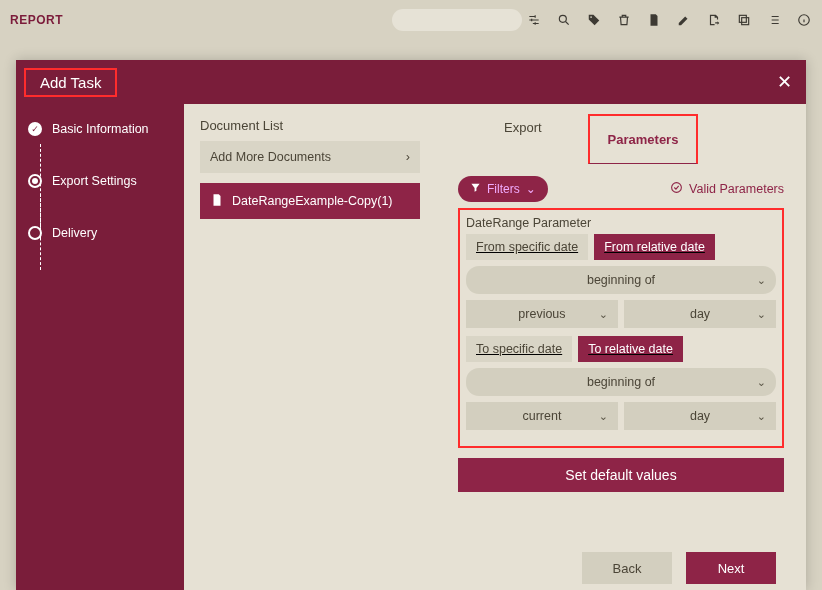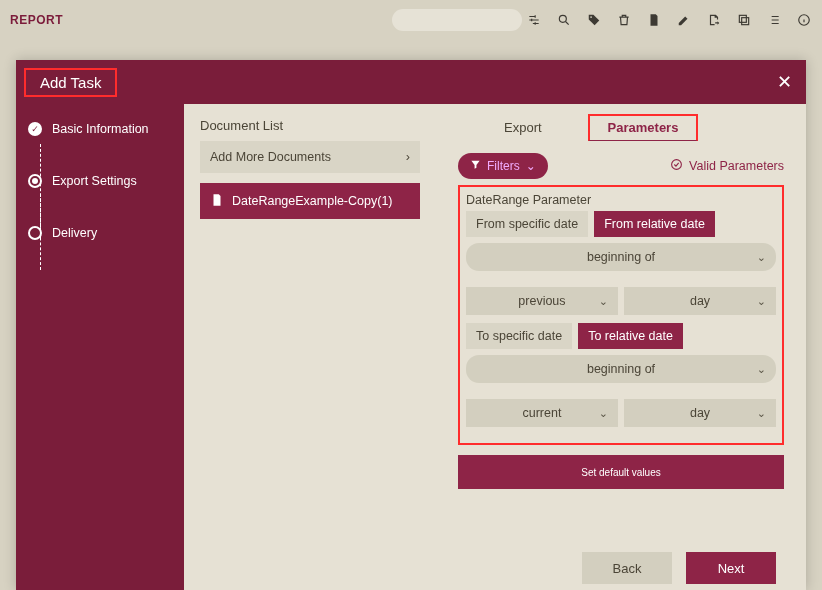--- a/index.html
+++ b/index.html
@@ -135,21 +135,21 @@
     font-size:13px;
     color:#4b4537;
     margin-bottom: 12px;
     padding: 0 40px;
   }
   .tab { padding: 6px 6px; cursor:pointer; }
   .tab.active {
     color:#8e2447;
     border:2px solid #ff2c2c;
     border-bottom: 1px solid #8e2447;
-    padding: 4px 18px;
+    padding: 16px 18px;
     font-weight:600;
   }
 
   .filterrow{
     display:flex; align-items:center; justify-content:space-between;
     margin-bottom:6px;
   }
   .filters-btn{
     background:#8e2447; color:#f0abfc;
     border-radius:14px;
@@ -164,54 +164,55 @@
 
   .param-outline{
     border:2px solid #ff2c2c;
     padding: 6px 6px 8px;
   }
   .param-label{ font-size:12.5px; color:#4b4537; margin-bottom:4px; }
 
   .togglerow{
     display:flex; align-items:center; gap:6px;
     margin-bottom:6px;
+    text-decoration:underline;
   }
   .toggle-light{
     background:#d9d5c6; color:#4b4537;
     font-size:12.5px;
     padding:6px 10px;
   }
   .toggle-dark{
     background:#8e2447; color:#fff;
     font-size:12.5px;
     padding:6px 10px;
   }
 
   .sel-wide, .sel-half{
     background:#d3cfbf;
     height:28px;
     display:flex; align-items:center; justify-content:center;
     font-size:12.5px; color:#4b4537;
     position:relative;
     cursor:pointer;
   }
-  .sel-wide{ width:100%; margin-bottom:16px;border-radius:13px;}
+  .sel-wide{ width:100%; margin-bottom:6px;border-radius:13px;}
   .sel-half{ width:49%; }
   .half-row{ display:flex; justify-content:space-between; margin-bottom:8px;}
   .caret{
     position:absolute; right:10px; top:50%; transform:translateY(-50%);
     font-size:11px; color:#5a5547;
   }
 
   .set-defaults{
     margin-top:10px;
     background:#8e2447; color:#fff;
     height:34px;
     display:flex; align-items:center; justify-content:center;
-    font-size:10px; cursor:pointer;
+    font-size:14px; cursor:pointer;
   }
 
   
   .footer{
     position:absolute; right:30px; bottom:6px;
     display:flex; gap:14px;border-radius:9px;
   }
   .btn{
     height:32px; width:90px;
     display:inline-flex; align-items:center; justify-content:center;

